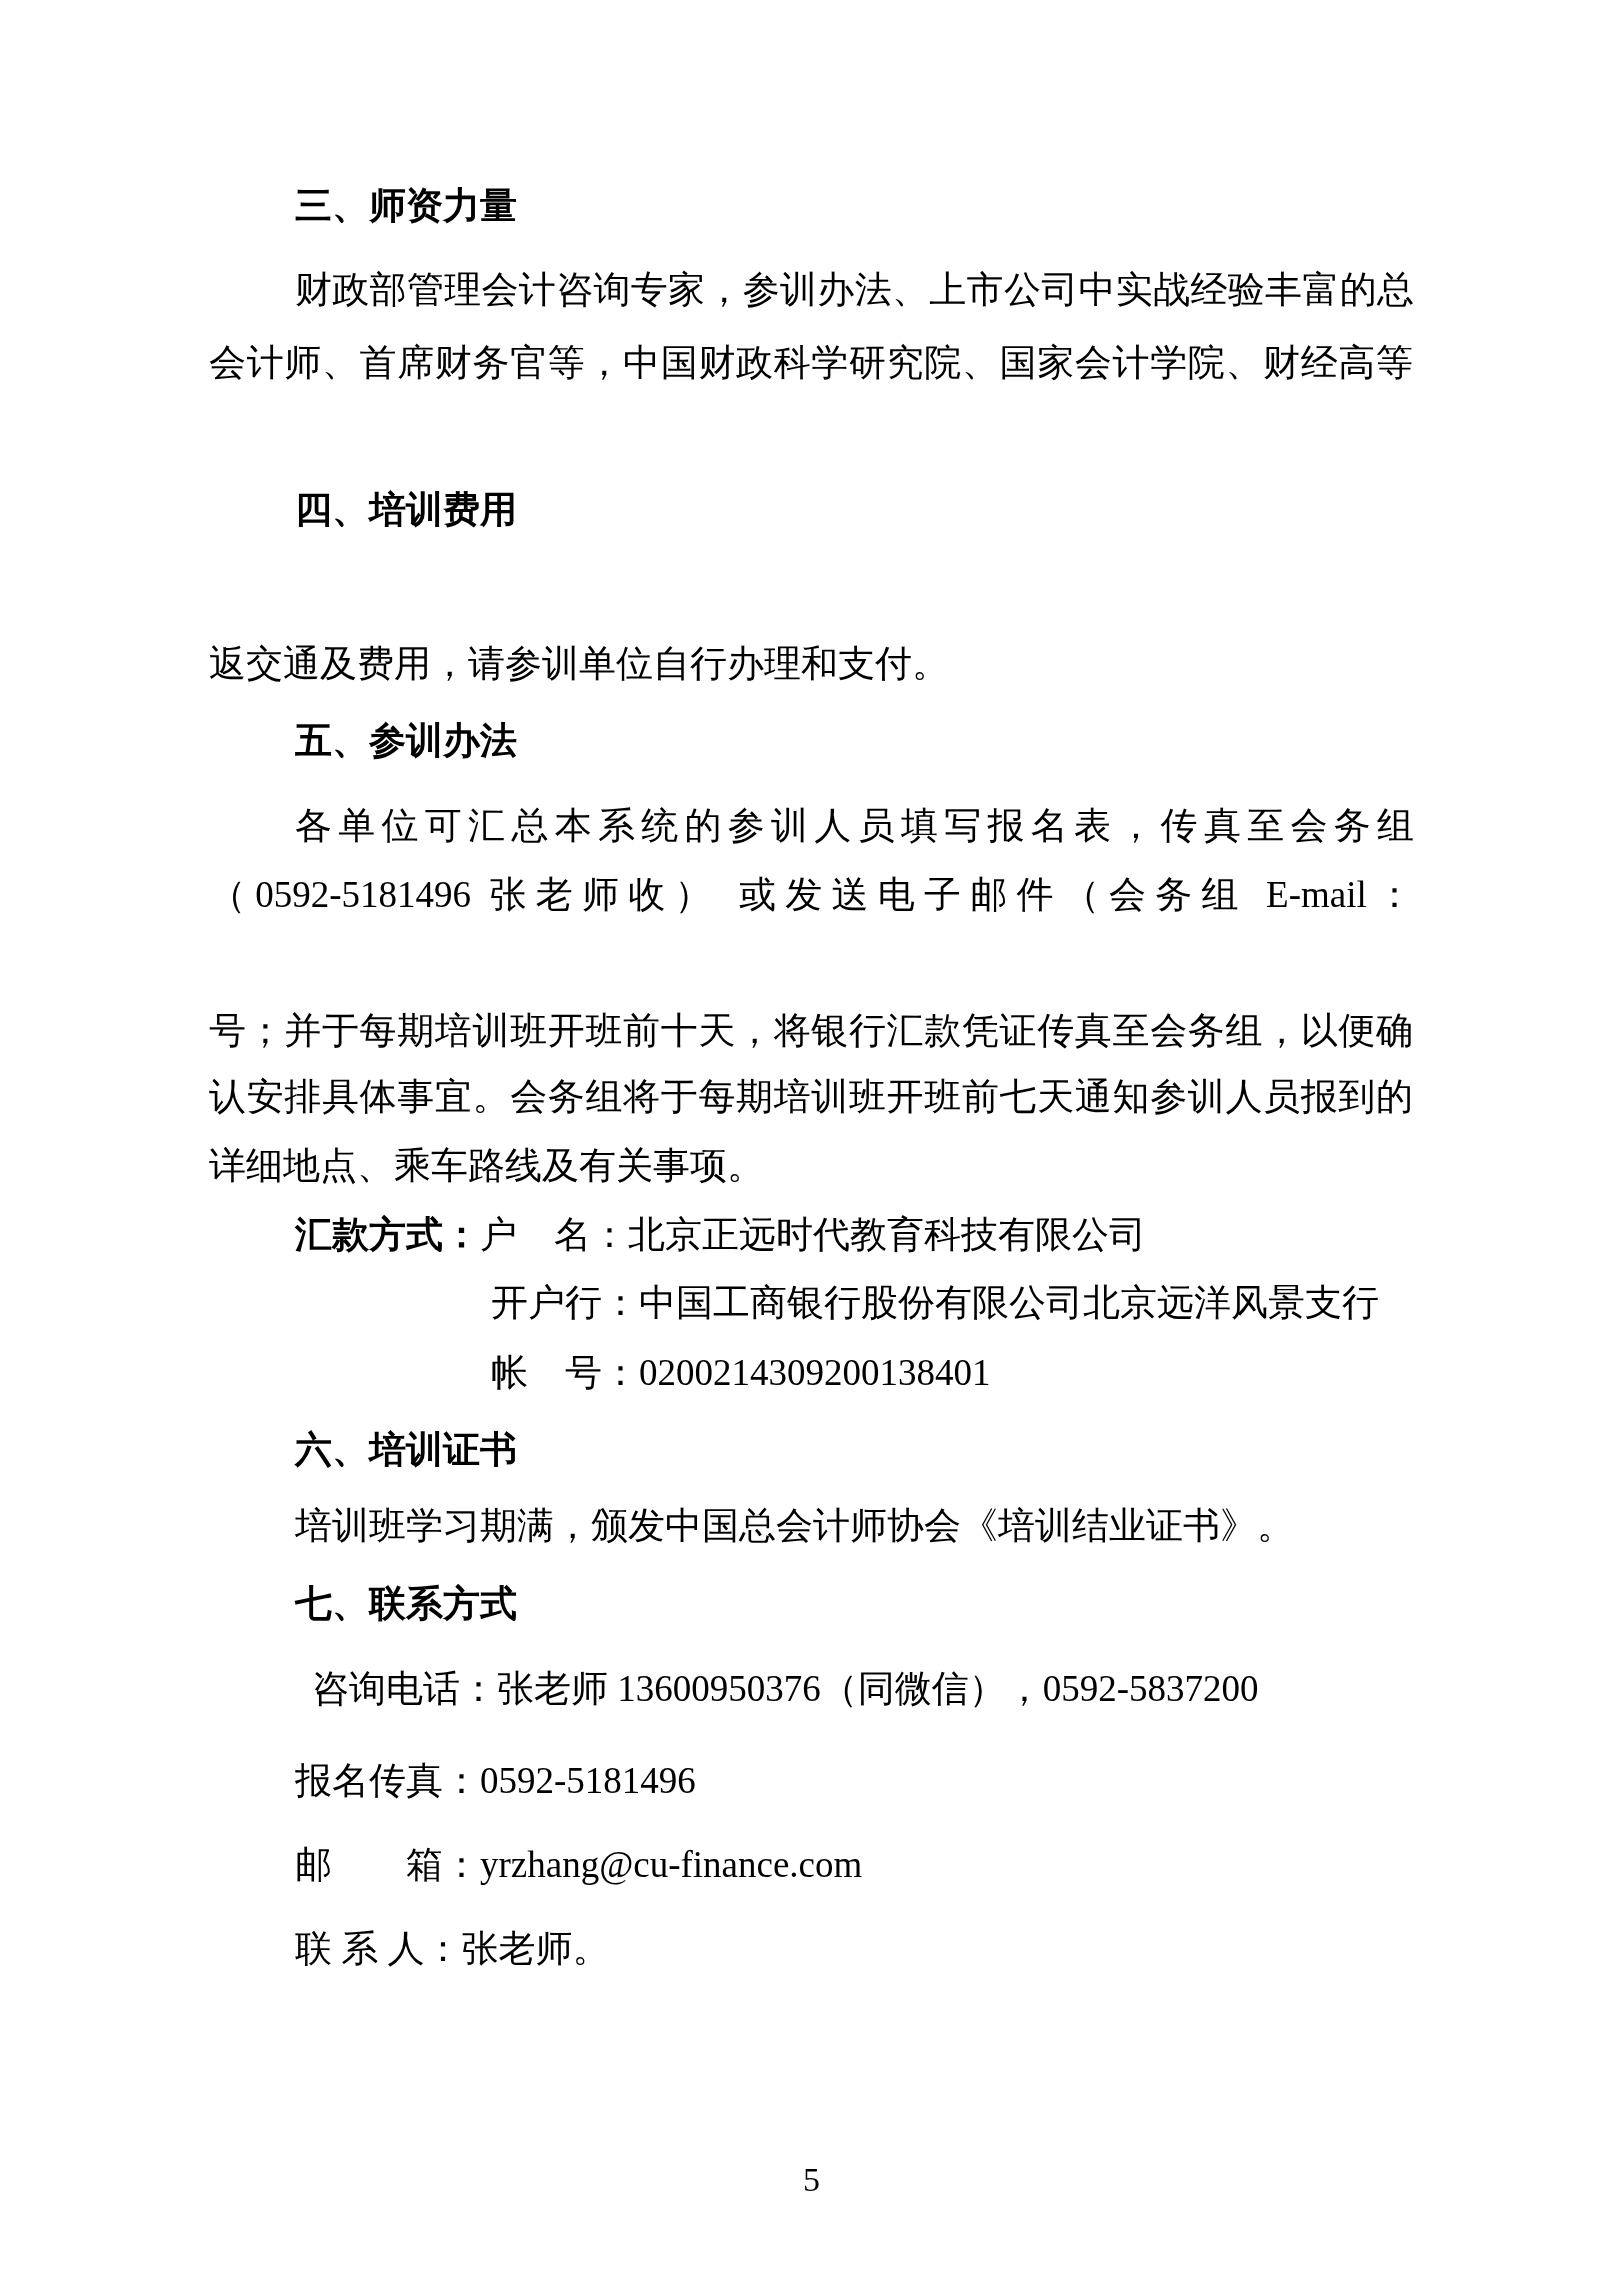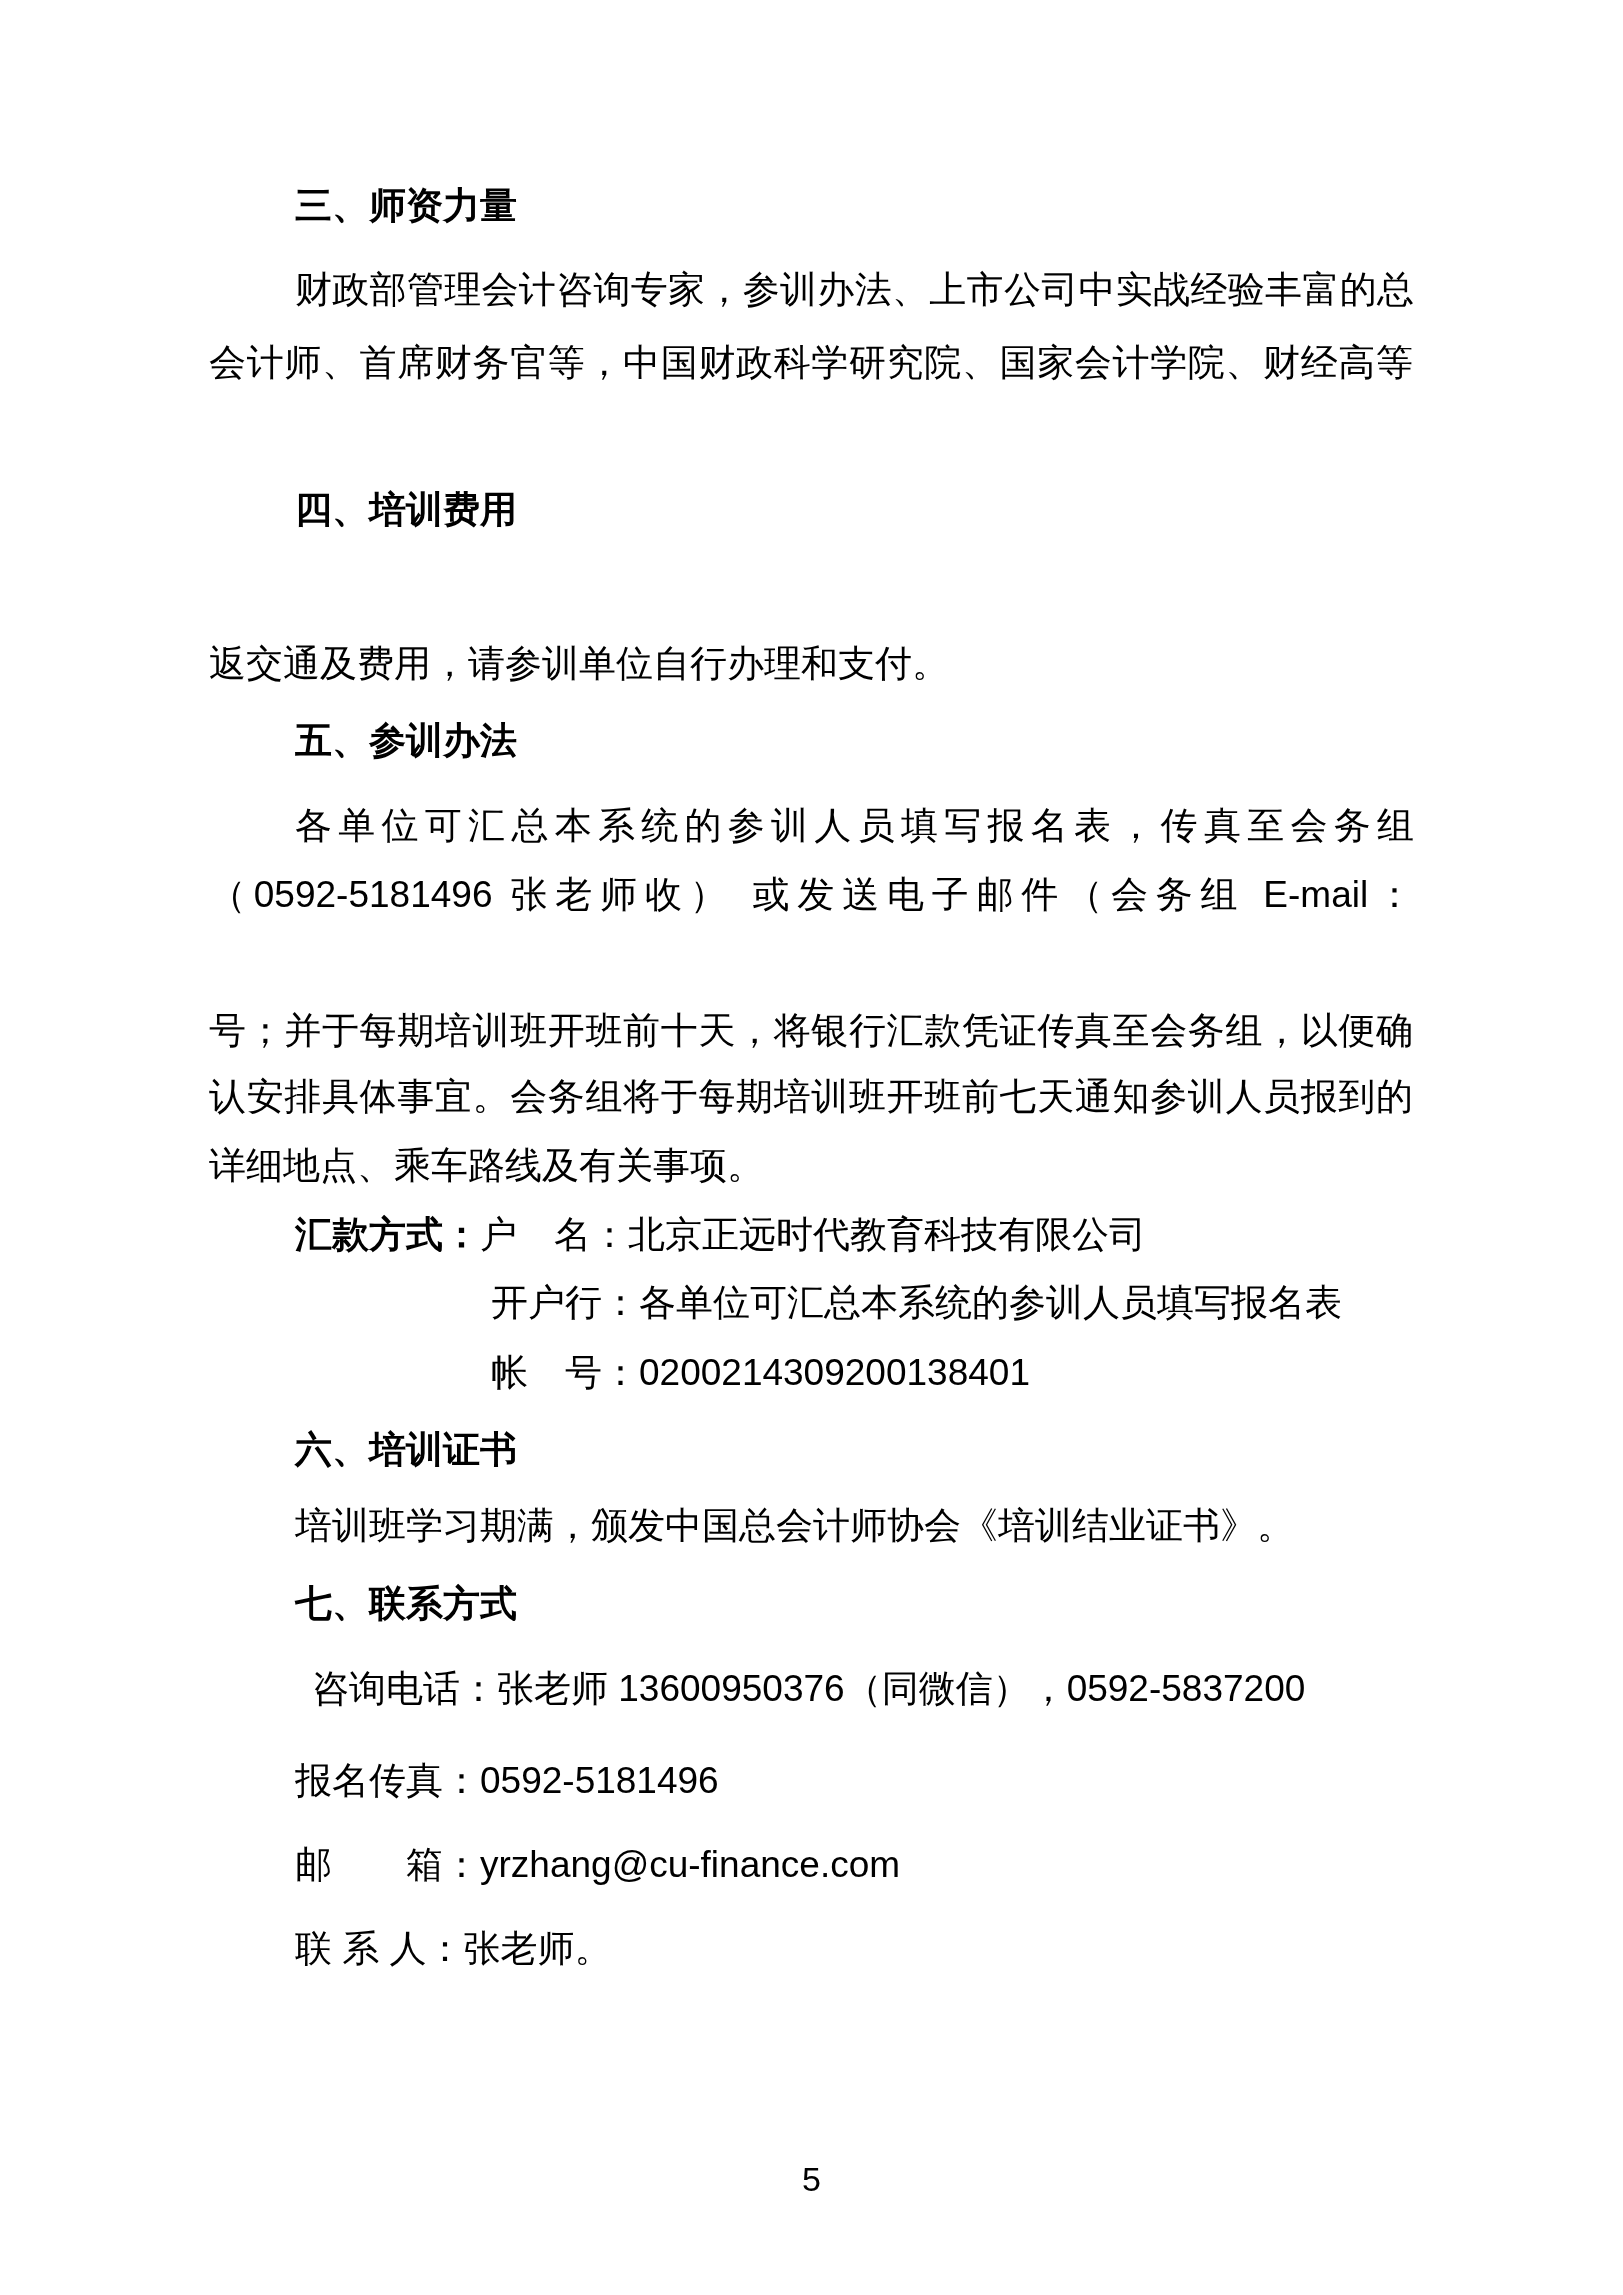--- a/index.html
+++ b/index.html
@@ -6,21 +6,21 @@
     margin: 0;
     padding: 0;
     background: #ffffff;
   }
   .page {
     position: relative;
     width: 1462px;
     height: 2295px;
     background: #ffffff;
     color: #000000;
-    font-family: Liberation Sans, sans-serif;
+    font-family: Liberation Serif, serif;
     overflow: hidden;
   }
   .line {
     position: absolute;
     font-size: 37px;
     line-height: 45px;
     white-space: pre;
     color: #000000;
   }
   
@@ -77,21 +77,21 @@
   <div class="line plain" style="top:641px">返交通及费用，请参训单位自行办理和支付。</div>
 
   <div class="line h" style="top:718px">五、参训办法</div>
   <div class="line j indent" style="top:803px">各单位可汇总本系统的参训人员填写报名表，传真至会务组</div>
   <div class="line j full" style="top:872px">（0592-5181496 张老师收） 或发送电子邮件（会务组 E-mail：</div>
   <div class="line j full" style="top:1008px">号；并于每期培训班开班前十天，将银行汇款凭证传真至会务组，以便确</div>
   <div class="line j full" style="top:1074px">认安排具体事宜。会务组将于每期培训班开班前七天通知参训人员报到的</div>
   <div class="line plain" style="top:1143px">详细地点、乘车路线及有关事项。</div>
 
   <div class="line ind" style="top:1212px"><span class="bold-label">汇款方式：</span><span>户　名：北京正远时代教育科技有限公司</span></div>
-  <div class="line hang" style="top:1280px">开户行：各单位可汇总本系统的参训人员填写报名表</div>
+  <div class="line hang" style="top:1280px">开户行：中国工商银行股份有限公司北京远洋风景支行</div>
   <div class="line hang" style="top:1350px">帐　号：0200214309200138401</div>
 
   <div class="line h" style="top:1427px">六、培训证书</div>
   <div class="line ind" style="top:1503px">培训班学习期满，颁发中国总会计师协会《培训结业证书》。</div>
 
   <div class="line h" style="top:1581px">七、联系方式</div>
   <div class="line ind" style="top:1666px;left:312px">咨询电话：张老师 13600950376（同微信），0592-5837200</div>
   <div class="line ind" style="top:1758px">报名传真：0592-5181496</div>
   <div class="line ind" style="top:1842px">邮　　箱：yrzhang@cu-finance.com</div>
   <div class="line ind" style="top:1926px">联 系 人：张老师。</div>

